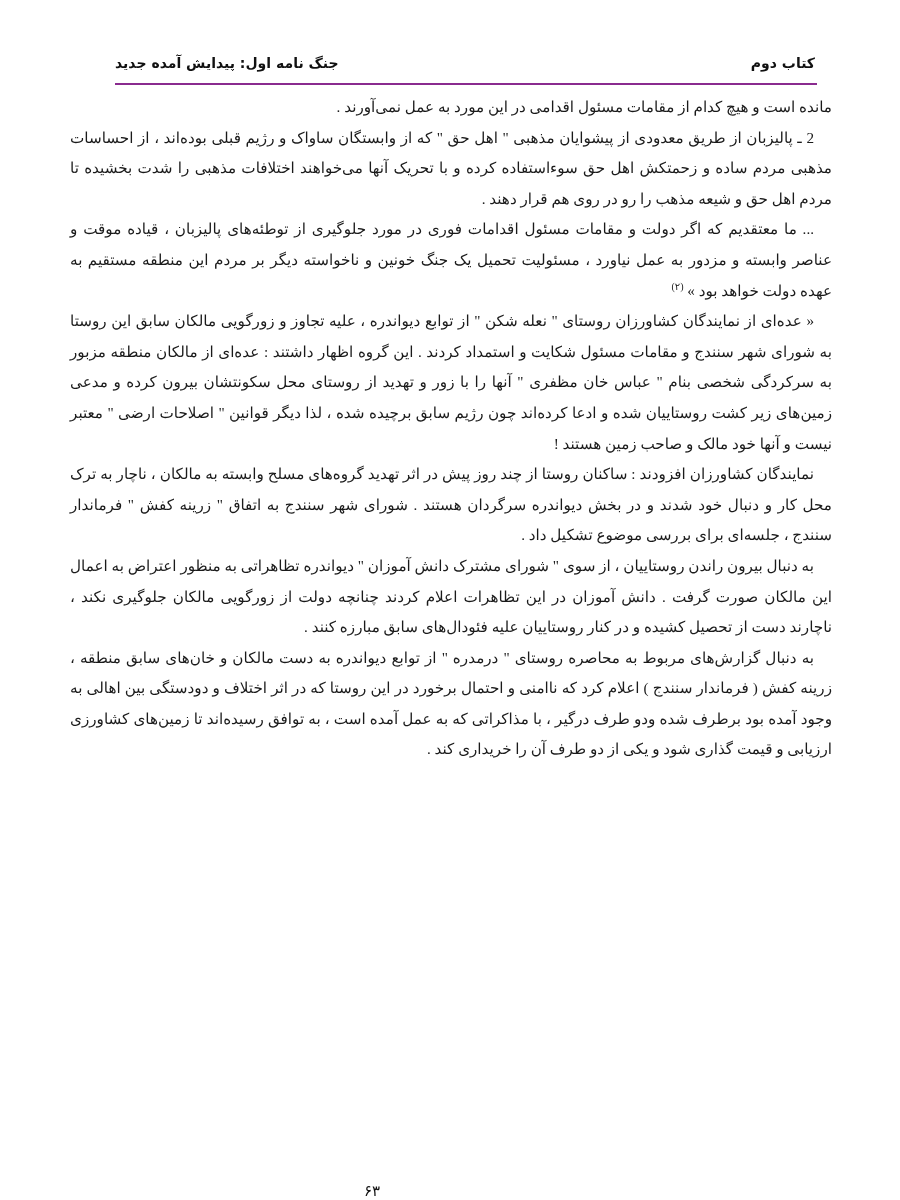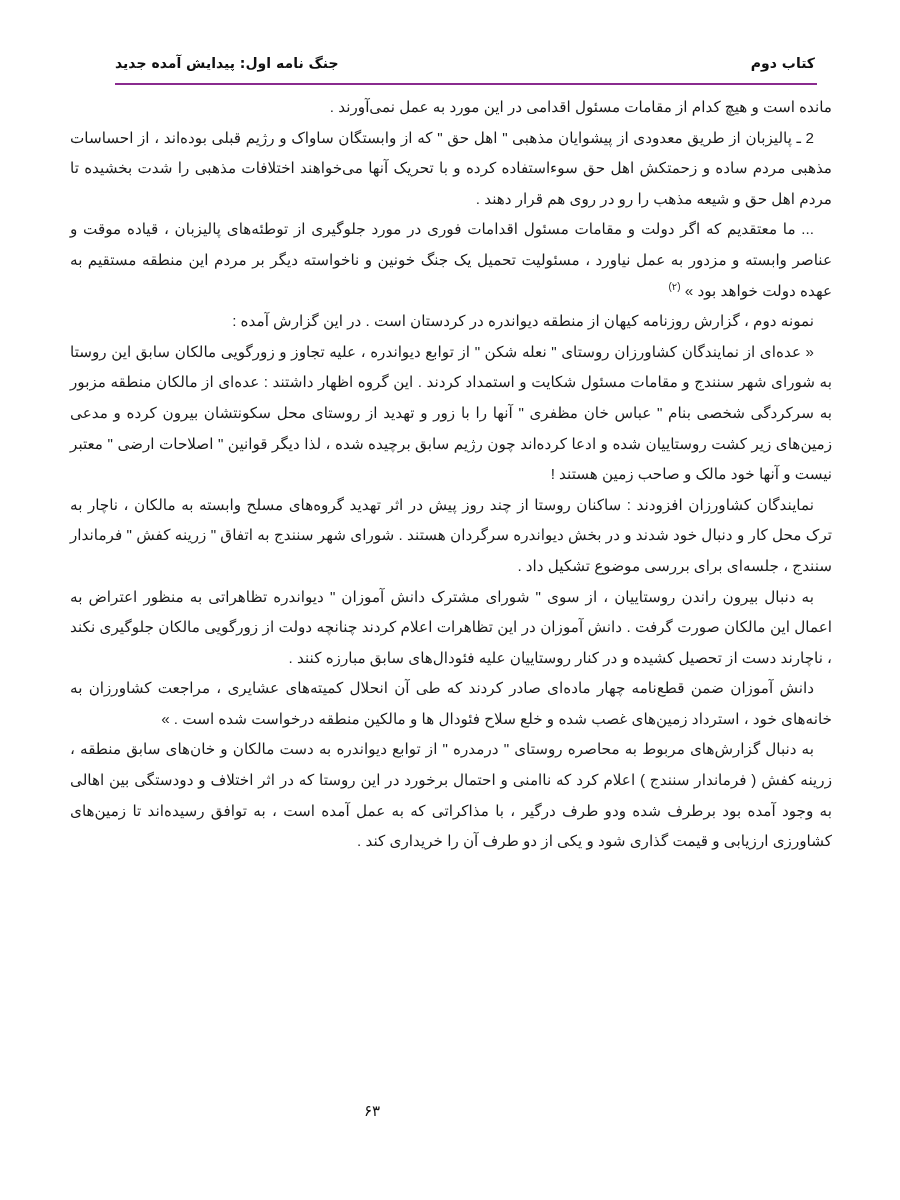--- a/index.html
+++ b/index.html
@@ -39,36 +39,36 @@
       background: #8a2b8f;
     }
     .body-text {
       position: absolute;
       top: 92px;
       left: 70px;
       width: 762px;
       direction: rtl;
       text-align: justify;
       text-align-last: right;
-      font-family: Liberation Sans, sans-serif;
+      font-family: Liberation Serif, serif;
       font-size: 15.2px;
       line-height: 30.6px;
       color: #1a1a1a;
     }
     .body-text p {
       margin: 0;
       padding: 0;
       text-indent: 0;
     }
     .body-text p.indent {
       text-indent: 18px;
     }
     .page-number {
       position: absolute;
-      top: 1102px;
+      top: 1182px;
       left: 0;
       width: 744px;
       text-align: center;
       direction: rtl;
       font-family: "DejaVu Sans", sans-serif;
       font-size: 15px;
       color: #111;
     }
     sup.fn {
       font-size: 10px;
@@ -82,21 +82,19 @@
 <div class="page-header">
   <span>کتاب دوم</span>
   <span>جنگ نامه اول: پیدایش آمده جدید</span>
 </div>
 <div class="header-rule" style="background: rgb(138, 43, 143);"></div>
 
 <div class="body-text">
   <p>مانده است و هیچ کدام از مقامات مسئول اقدامی در این مورد به عمل نمی‌آورند .</p>
   <p class="indent">2 ـ پالیزبان از طریق معدودی از پیشوایان مذهبی " اهل حق " که از وابستگان ساواک و رژیم قبلی بوده‌اند ، از احساسات مذهبی مردم ساده و زحمتکش اهل حق سوءاستفاده کرده و با تحریک آنها می‌خواهند اختلافات مذهبی را شدت بخشیده تا مردم اهل حق و شیعه مذهب را رو در روی هم قرار دهند .</p>
   <p class="indent"><span>... ما معتقدیم که اگر دولت و مقامات مسئول اقدامات فوری در مورد جلوگیری از توطئه‌های پالیزبان ، قیاده موقت و عناصر وابسته و مزدور به عمل نیاورد ، مسئولیت تحمیل یک جنگ خونین و ناخواسته دیگر بر مردم این منطقه مستقیم به عهده دولت خواهد بود »</span> <sup class="fn">(۲)</sup></p>
-  <p class="indent">نمونه دوم ، گزارش روزنامه کیهان از منطقه دیواندره در کردستان است . در این گزارش آمده :</p>
   <p class="indent">« عده‌ای از نمایندگان کشاورزان روستای " نعله شکن " از توابع دیواندره ، علیه تجاوز و زورگویی مالکان سابق این روستا به شورای شهر سنندج و مقامات مسئول شکایت و استمداد کردند . این گروه اظهار داشتند : عده‌ای از مالکان منطقه مزبور به سرکردگی شخصی بنام " عباس خان مظفری " آنها را با زور و تهدید از روستای محل سکونتشان بیرون کرده و مدعی زمین‌های زیر کشت روستاییان شده و ادعا کرده‌اند چون رژیم سابق برچیده شده ، لذا دیگر قوانین " اصلاحات ارضی " معتبر نیست و آنها خود مالک و صاحب زمین هستند !</p>
   <p class="indent">نمایندگان کشاورزان افزودند : ساکنان روستا از چند روز پیش در اثر تهدید گروه‌های مسلح وابسته به مالکان ، ناچار به ترک محل کار و دنبال خود شدند و در بخش دیواندره سرگردان هستند . شورای شهر سنندج به اتفاق " زرینه کفش " فرماندار سنندج ، جلسه‌ای برای بررسی موضوع تشکیل داد .</p>
   <p class="indent">به دنبال بیرون راندن روستاییان ، از سوی " شورای مشترک دانش آموزان " دیواندره تظاهراتی به منظور اعتراض به اعمال این مالکان صورت گرفت . دانش آموزان در این تظاهرات اعلام کردند چنانچه دولت از زورگویی مالکان جلوگیری نکند ، ناچارند دست از تحصیل کشیده و در کنار روستاییان علیه فئودال‌های سابق مبارزه کنند .</p>
-  <p class="indent">دانش آموزان ضمن قطع‌نامه چهار ماده‌ای صادر کردند که طی آن انحلال کمیته‌های عشایری ، مراجعت کشاورزان به خانه‌های خود ، استرداد زمین‌های غصب شده و خلع سلاح فئودال ها و مالکین منطقه درخواست شده است . »</p>
   <p class="indent">به دنبال گزارش‌های مربوط به محاصره روستای " درمدره " از توابع دیواندره به دست مالکان و خان‌های سابق منطقه ، زرینه کفش ( فرماندار سنندج ) اعلام کرد که ناامنی و احتمال برخورد در این روستا که در اثر اختلاف و دودستگی بین اهالی به وجود آمده بود برطرف شده ودو طرف درگیر ، با مذاکراتی که به عمل آمده است ، به توافق رسیده‌اند تا زمین‌های کشاورزی ارزیابی و قیمت گذاری شود و یکی از دو طرف آن را خریداری کند .</p>
 </div>
 
 <div class="page-number">۶۳</div>
 
 </body></html>

